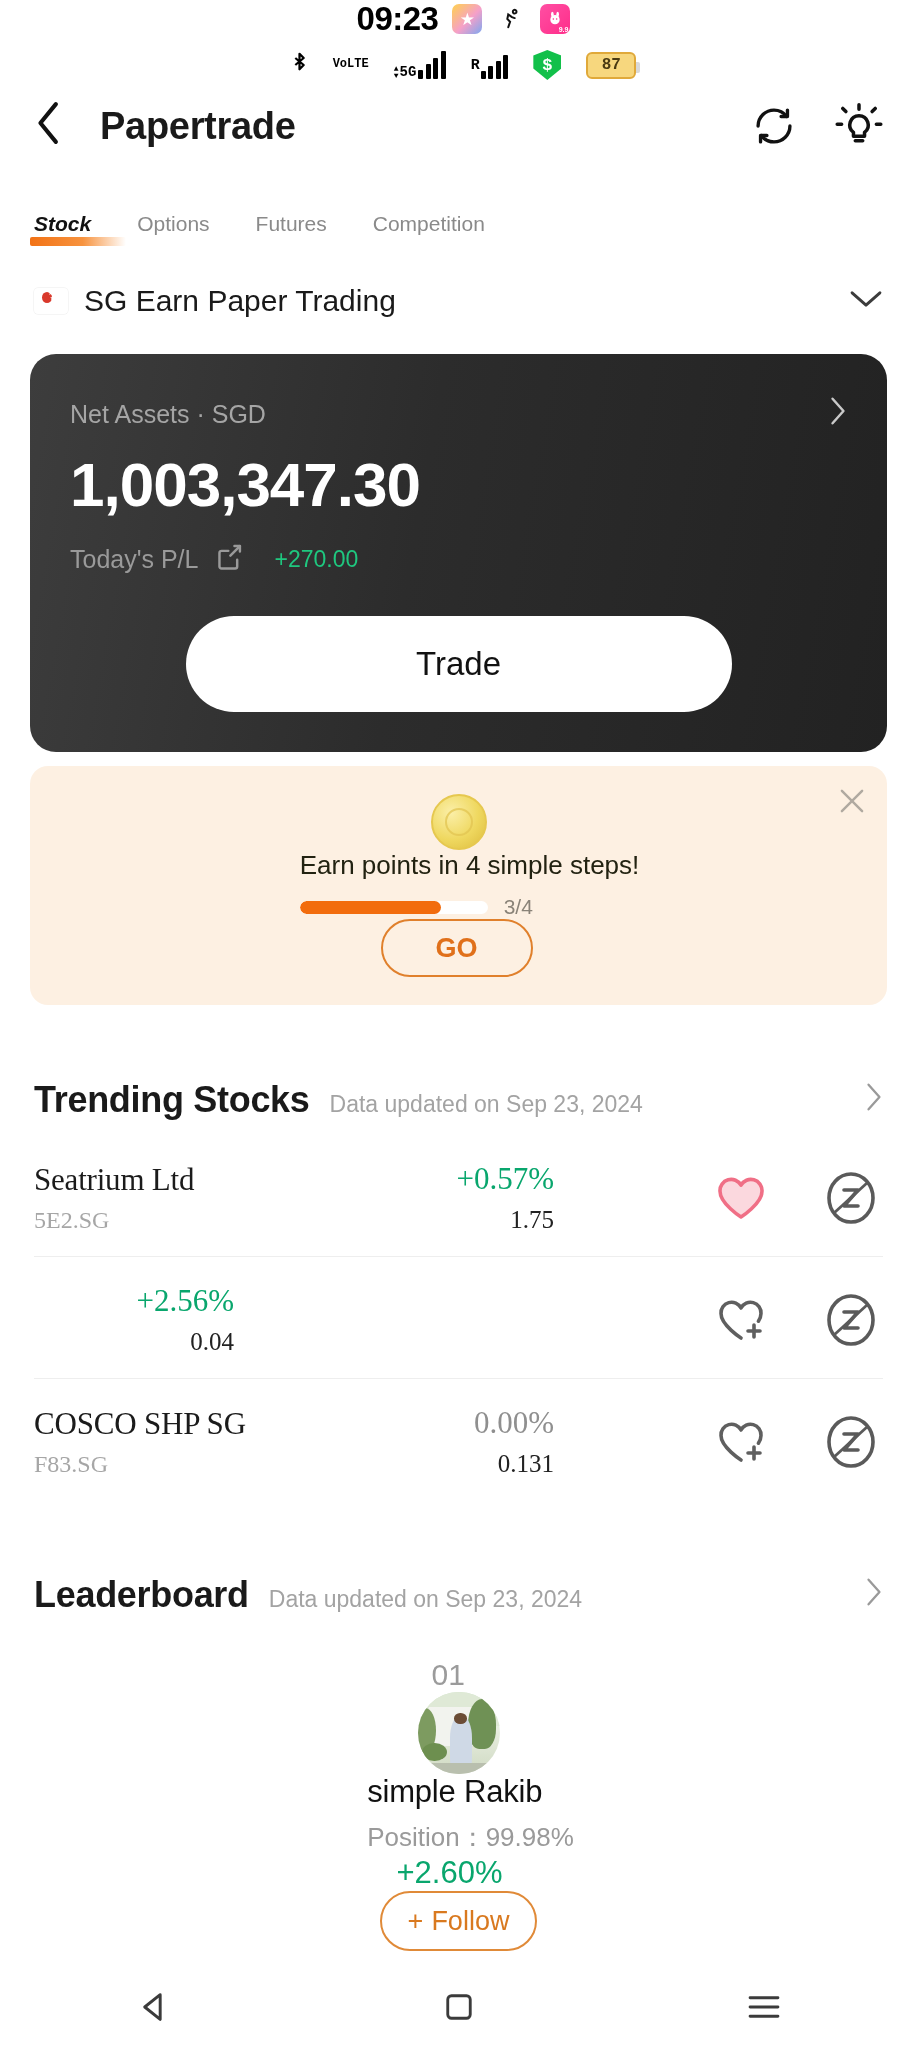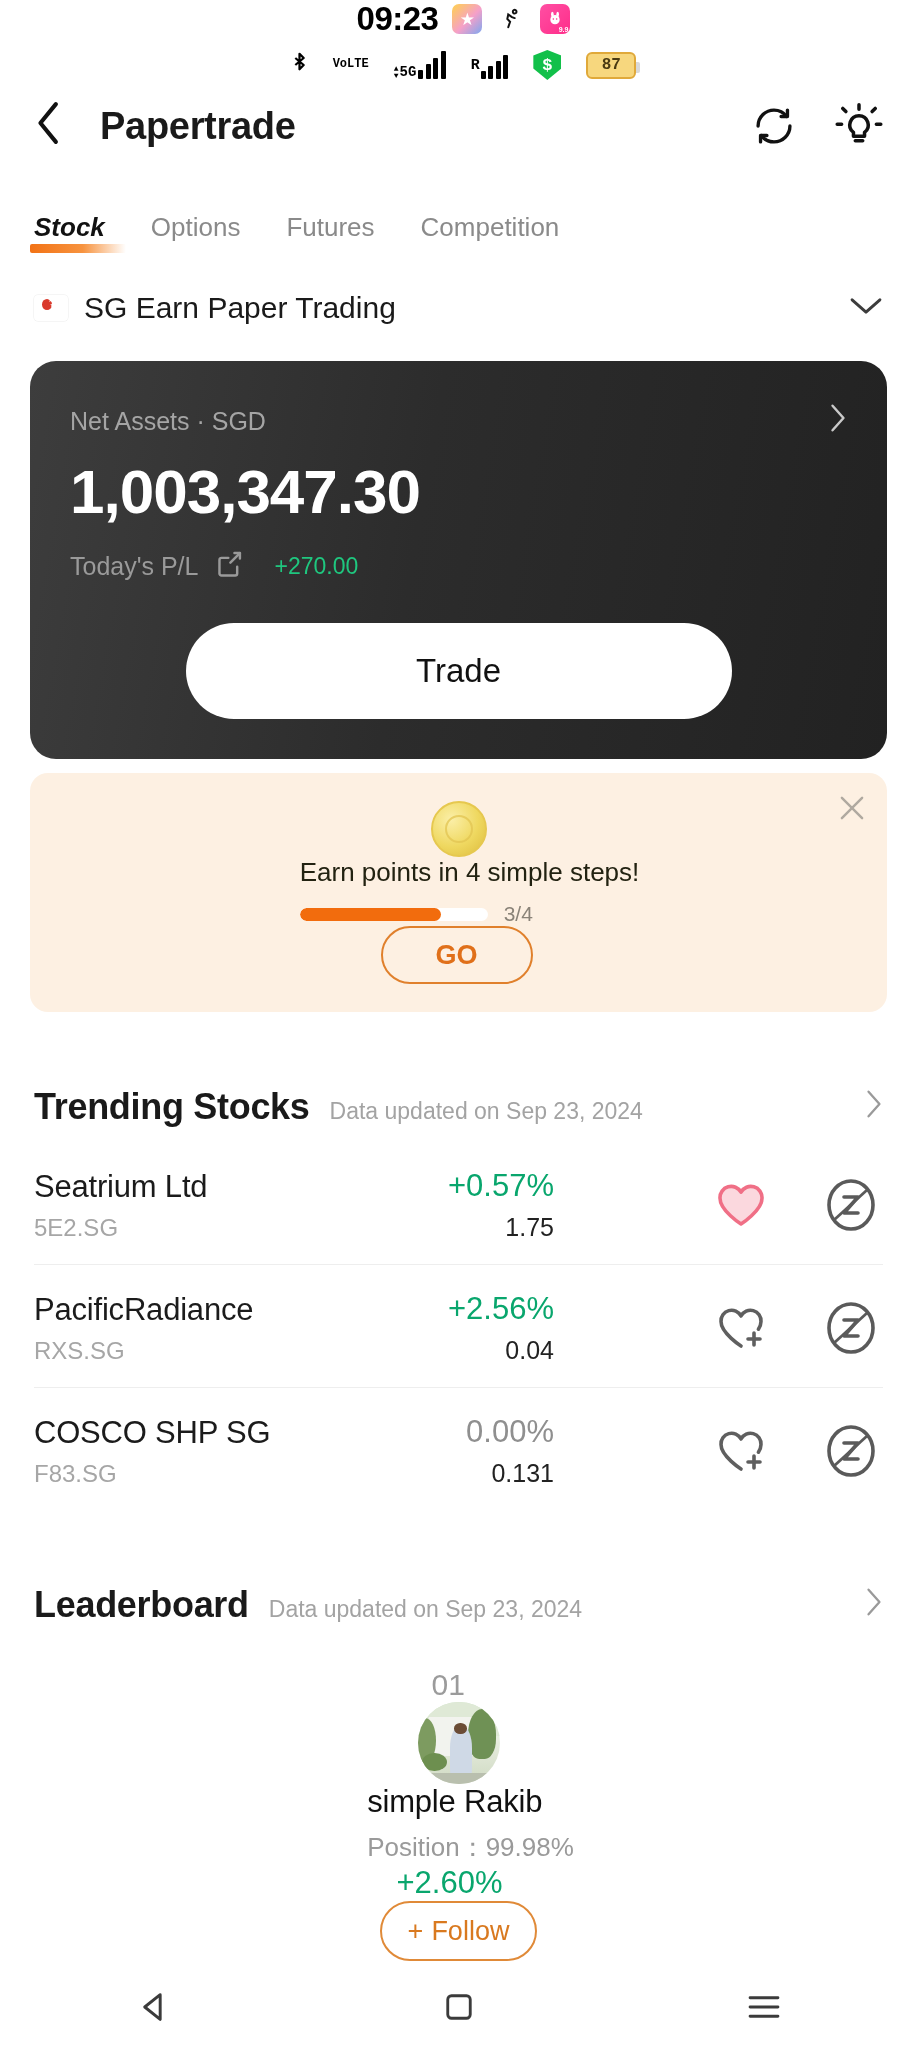--- a/index.html
+++ b/index.html
@@ -58,21 +58,21 @@
   .navbar {
     height:92px; display:flex; align-items:center; padding:0 34px;
   }
   .back-btn { font-size:44px; font-weight:300; line-height:1; color:#111; width:46px; }
   .nav-title { font-size:38px; font-weight:700; margin-left:20px; flex:1; letter-spacing:-0.3px; }
   .nav-actions { display:flex; align-items:center; gap:38px; }
   .nav-icon svg { display:block; }
 
   
   .tabs { display:flex; align-items:flex-end; gap:46px; padding:40px 34px 0; }
-  .tab { font-size:26px; color:#8a8a8a; position:relative; padding-bottom:14px; white-space:nowrap; }
+  .tab { font-size:21px; color:#8a8a8a; position:relative; padding-bottom:14px; white-space:nowrap; }
   .tab.active { color:#111; font-weight:700; font-style:italic; }
   .tab.active::after {
     content:""; position:absolute; left:-4px; bottom:4px; width:96px; height:9px;
     background:linear-gradient(90deg,#f27215 0%,#f7933f 55%,rgba(247,170,110,0) 100%);
     border-radius:2px;
   }
 
   
   .acct-row { display:flex; align-items:center; padding:34px 34px 0; }
   .flag { width:34px; height:26px; border-radius:4px; overflow:hidden; position:relative;
@@ -129,21 +129,21 @@
     color:#e0701a; font-size:27px; font-weight:700; flex:none; margin-right:4px; }
   .promo-close { position:absolute; top:22px; right:22px; font-size:26px; color:#b0a9a0; line-height:1; }
 
   
   .sec-head { display:flex; align-items:baseline; padding:0 34px; margin-top:74px; }
   .sec-title { font-size:36px; font-weight:700; letter-spacing:-0.3px; }
   .sec-sub { font-size:23px; color:#a3a3a3; margin-left:20px; flex:1; }
   .sec-arrow { font-size:28px; color:#9a9a9a; font-weight:300; align-self:center; }
 
   .stock-list { margin-top:14px; padding:0 34px; }
-  .stock-row { display:flex; align-items:center; padding:26px 0 22px; position:relative; }
+  .stock-row { display:flex; align-items:center; padding:26px 0 22px; position:relative;font-family:Liberation Serif, serif; }
   .stock-row + .stock-row { border-top:1.5px solid #eeeeee; }
   .st-name-wrap { width:320px; }
   .st-name { font-size:31px; color:#1b1b1b; letter-spacing:-0.2px; }
   .st-sym { font-size:24px; color:#a6a6a6; margin-top:9px; }
   .st-num-wrap { width:200px; text-align:right; }
   .st-pct { font-size:31px; }
   .st-pct.up { color:#09a66d; }
   .st-pct.flat { color:#8f8f8f; }
   .st-price { font-size:25px; color:#222; margin-top:9px; }
   .st-icons { flex:1; display:flex; align-items:center; justify-content:flex-end; gap:58px; padding-right:6px; }
@@ -355,24 +355,20 @@
         <svg width="52" height="52" viewBox="0 0 26 26">
           <ellipse cx="13" cy="13" rx="11" ry="12" fill="none" stroke="#5a5a5a" stroke-width="1.8"></ellipse>
           <path d="M4.5 20.5L21 5.5" stroke="#5a5a5a" stroke-width="1.4"></path>
           <path d="M9.5 9h7l-7 8h7" stroke="#5a5a5a" stroke-width="1.8" fill="none" stroke-linecap="round" stroke-linejoin="round"></path>
         </svg>
       </span>
     </div>
   </div>
 
   <div class="stock-row">
-    <div class="st-name-wrap">
-      <div class="st-name">PacificRadiance</div>
-      <div class="st-sym">RXS.SG</div>
-    </div>
     <div class="st-num-wrap">
       <div class="st-pct up">+2.56%</div>
       <div class="st-price">0.04</div>
     </div>
     <div class="st-icons">
       <span class="heart-ic">
         <svg width="52" height="48" viewBox="0 0 26 24">
           <path d="M13 21S3 14.6 3 8.8A5.3 5.3 0 0 1 13 6a5.3 5.3 0 0 1 10 2.8c0 1.3-.5 2.6-1.3 3.8" fill="none" stroke="#5f5f5f" stroke-width="1.8" stroke-linecap="round" stroke-linejoin="round"></path>
           <path d="M19.5 14.5v6M16.5 17.5h6" stroke="#5f5f5f" stroke-width="1.8" stroke-linecap="round"></path>
         </svg>

